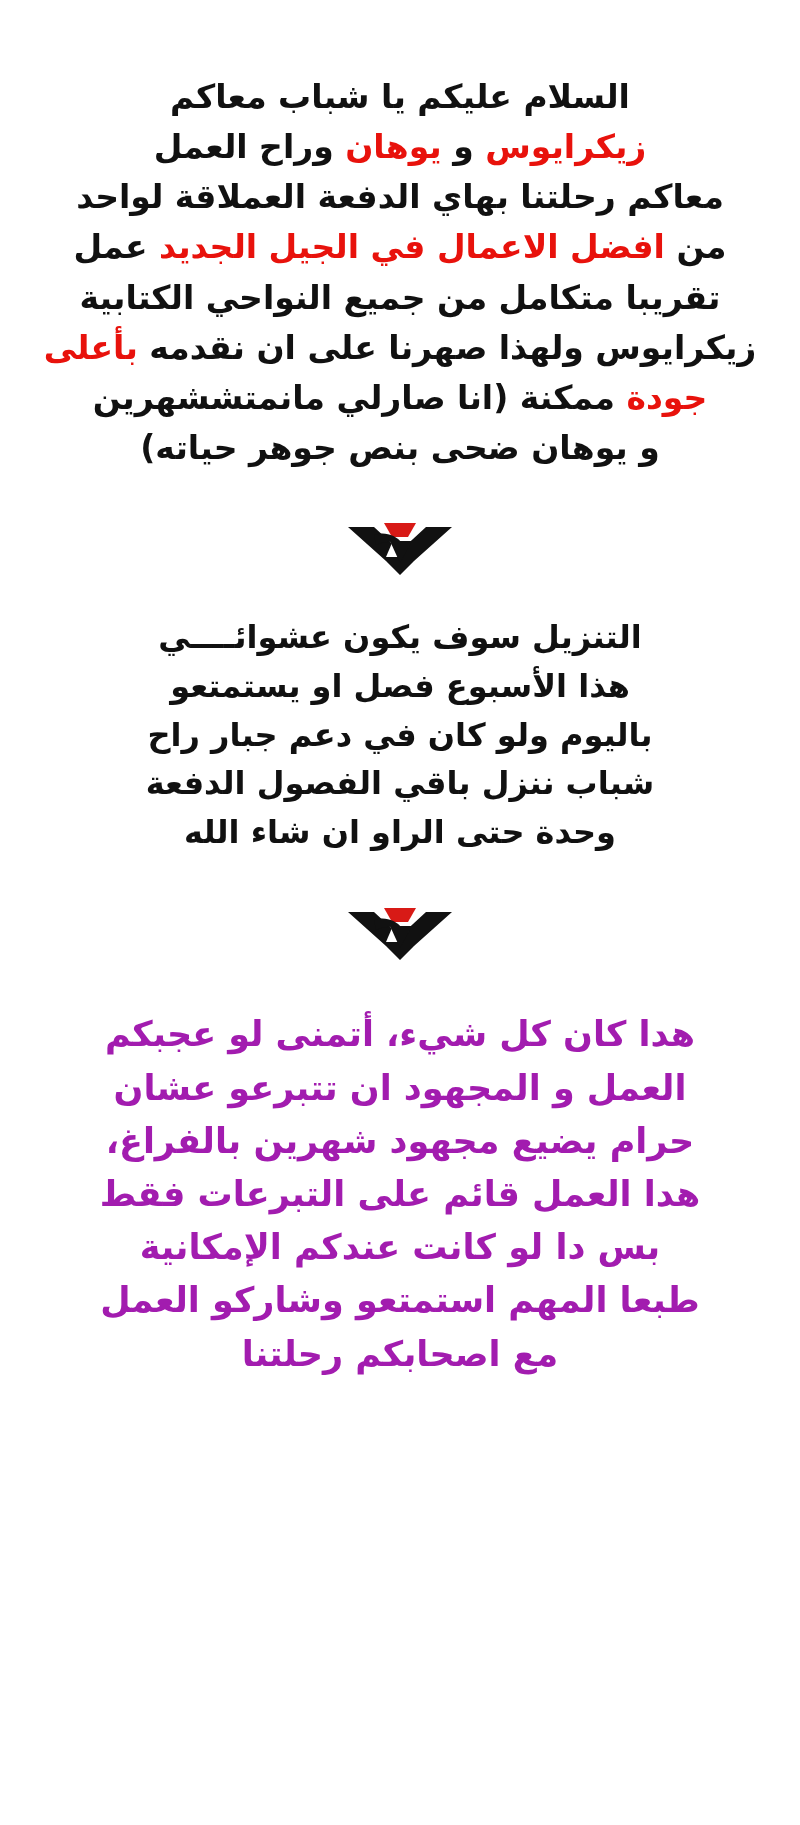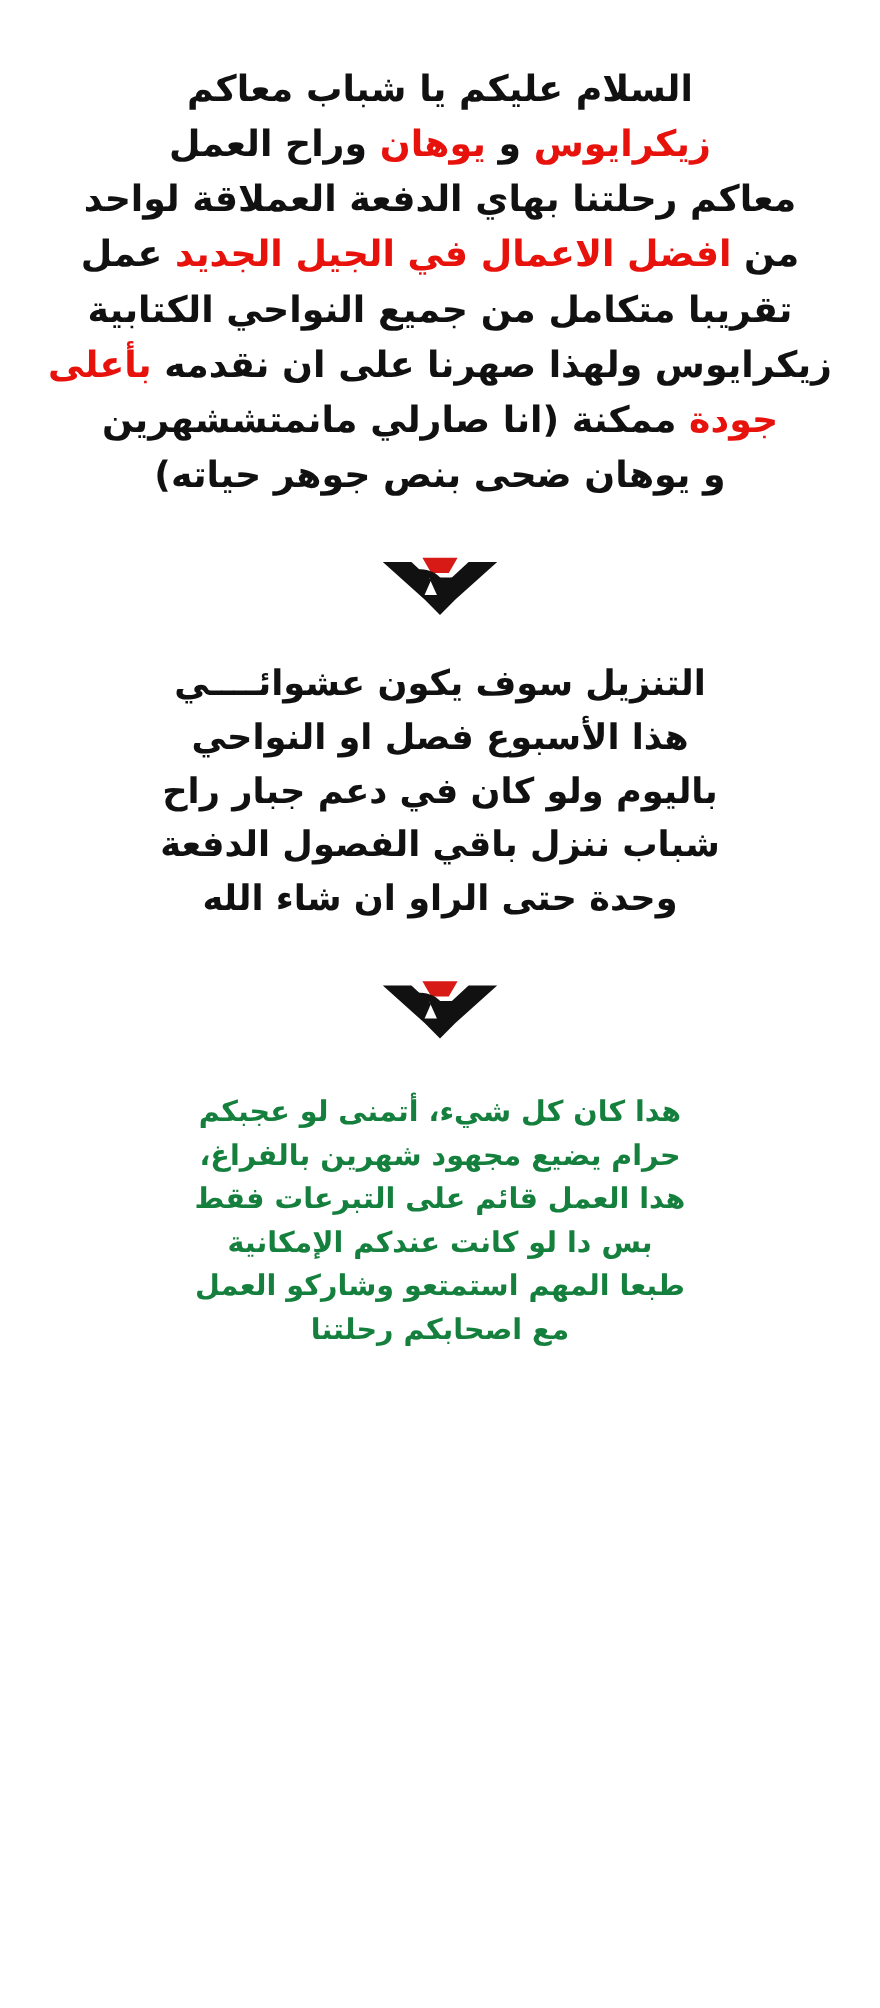--- a/index.html
+++ b/index.html
@@ -11,21 +11,21 @@
     width: 800px;
     height: 1825px;
     font-family: "DejaVu Sans", "Liberation Sans", sans-serif;
     color: #111111;
     overflow: hidden;
   }
   .page {
     width: 800px;
     height: 1825px;
     box-sizing: border-box;
-    padding: 40px 40px 40px 40px;
+    padding: 56px 40px 40px 40px;
     display: flex;
     flex-direction: column;
     align-items: center;
     background: #ffffff;
   }
   .block {
     width: 100%;
     text-align: center;
     direction: rtl;
     font-weight: bold;
@@ -34,23 +34,23 @@
   }
   .block-1 {
     font-size: 33px;
     margin-top: 16px;
   }
   .block-2 {
     font-size: 32px;
     margin-top: 4px;
   }
   .block-3 {
-    font-size: 26px;
+    font-size: 35px;
     margin-top: 10px;
-    color: #15803d;
+    color: #a21caf;
   }
   .line {
     display: block;
     white-space: nowrap;
   }
   .hl {
     color: #e8120c;
     text-align: center;
   }
   .dark {
@@ -95,40 +95,41 @@
         <path d="M44 6 L76 6 L68 20 L52 20 Z" fill="#d81a16"></path>
         <path d="M34 18 C44 14, 56 18, 62 26 C54 24, 44 24, 36 28 Z" fill="#111111"></path>
         <path d="M52 26 L70 26 L62 40 L46 40 Z" fill="#ffffff"></path>
         <path d="M50 24 L72 24 L60 46 Z" fill="#111111"></path>
       </svg>
     </span>
   </div>
 
   <div class="block block-2" id="schedule-block">
       <span class="line"><span class="dark">التنزيل سوف يكون عشوائــــي</span></span>
-      <span class="line"><span class="dark">هذا الأسبوع فصل او النواحي</span></span>
+      <span class="line"><span class="dark">هذا الأسبوع فصل او يستمتعو</span></span>
       <span class="line"><span class="dark">باليوم ولو كان في دعم جبار راح</span></span>
       <span class="line"><span class="dark">شباب ننزل باقي الفصول الدفعة</span></span>
       <span class="line"><span class="dark">وحدة حتى الراو ان شاء الله</span></span>
     </div>
 
   <div class="divider divider-2">
     <span class="logo-mark">
       <svg viewBox="0 0 120 62" width="120" height="62" aria-hidden="true">
         <path d="M8 10 L34 10 L60 34 L86 10 L112 10 L74 44 L60 58 L46 44 Z" fill="#111111"></path>
         <path d="M44 6 L76 6 L68 20 L52 20 Z" fill="#d81a16"></path>
         <path d="M34 18 C44 14, 56 18, 62 26 C54 24, 44 24, 36 28 Z" fill="#111111"></path>
         <path d="M52 26 L70 26 L62 40 L46 40 Z" fill="#ffffff"></path>
         <path d="M50 24 L72 24 L60 46 Z" fill="#111111"></path>
       </svg>
     </span>
   </div>
 
   <div class="block block-3" id="outro-block">
       <span class="line"><span class="">هدا كان كل شيء، أتمنى لو عجبكم</span></span>
+      <span class="line"><span class="">العمل و المجهود ان تتبرعو عشان</span></span>
       <span class="line"><span class="">حرام يضيع مجهود شهرين بالفراغ،</span></span>
       <span class="line"><span class="">هدا العمل قائم على التبرعات فقط</span></span>
       <span class="line"><span class="">بس دا لو كانت عندكم الإمكانية</span></span>
       <span class="line"><span class="">طبعا المهم استمتعو وشاركو العمل</span></span>
       <span class="line"><span class="">مع اصحابكم رحلتنا</span></span>
     </div>
 
   <div class="spacer-bottom"></div>
 </div>
 

